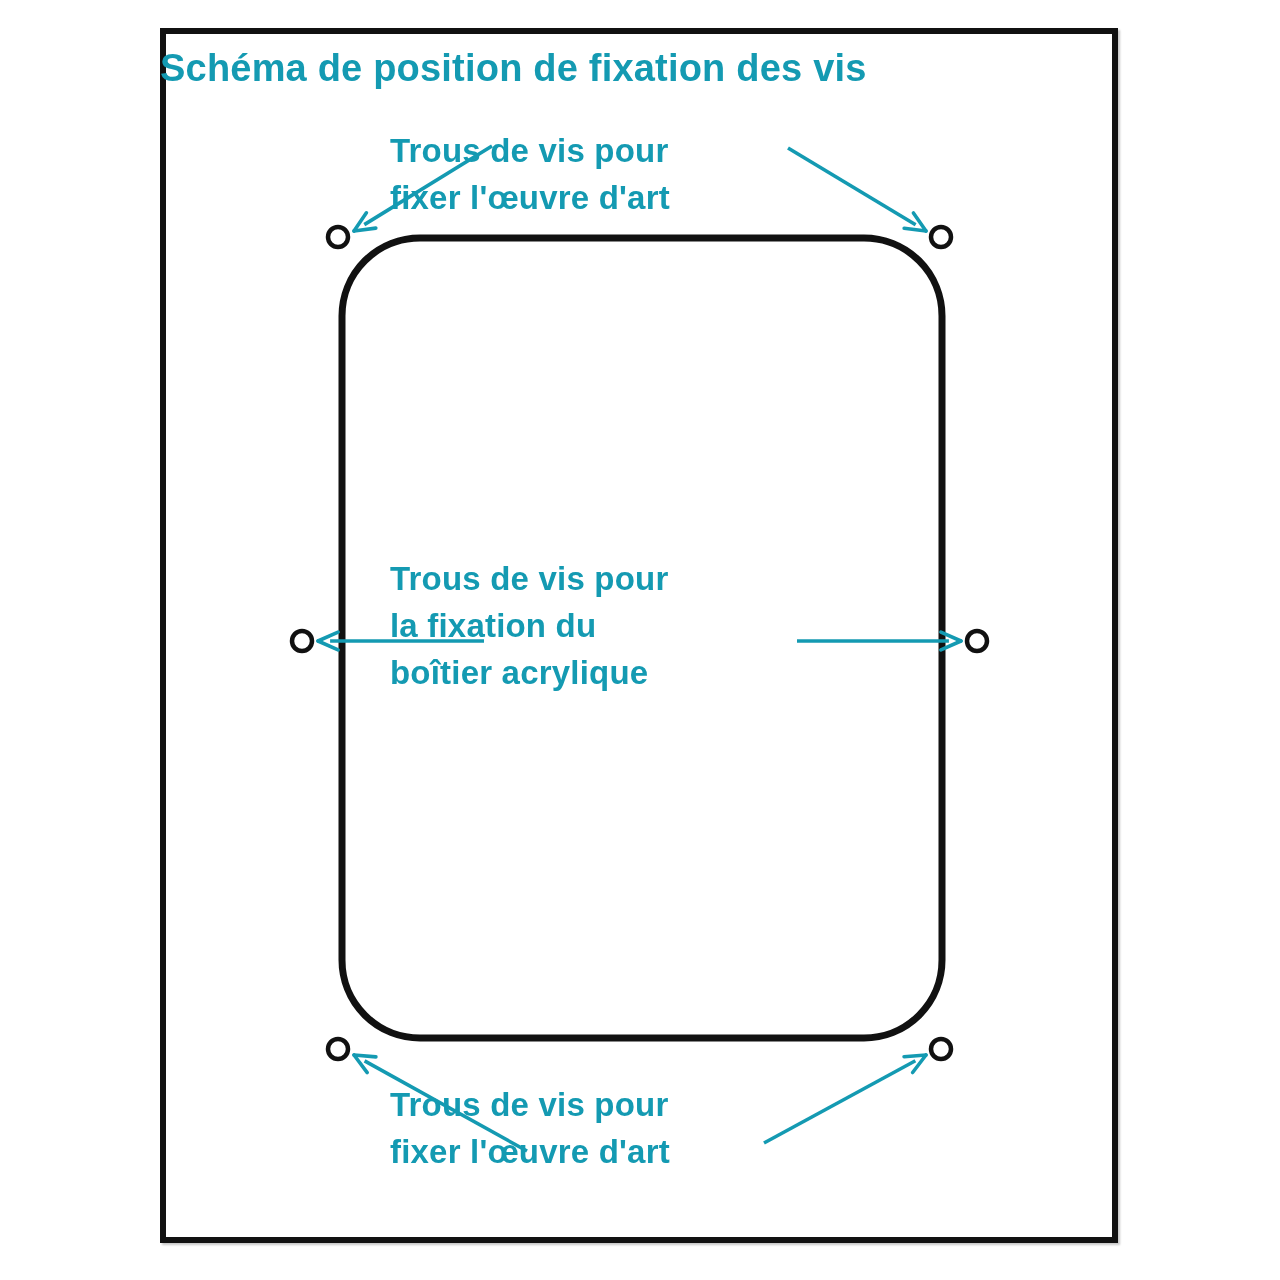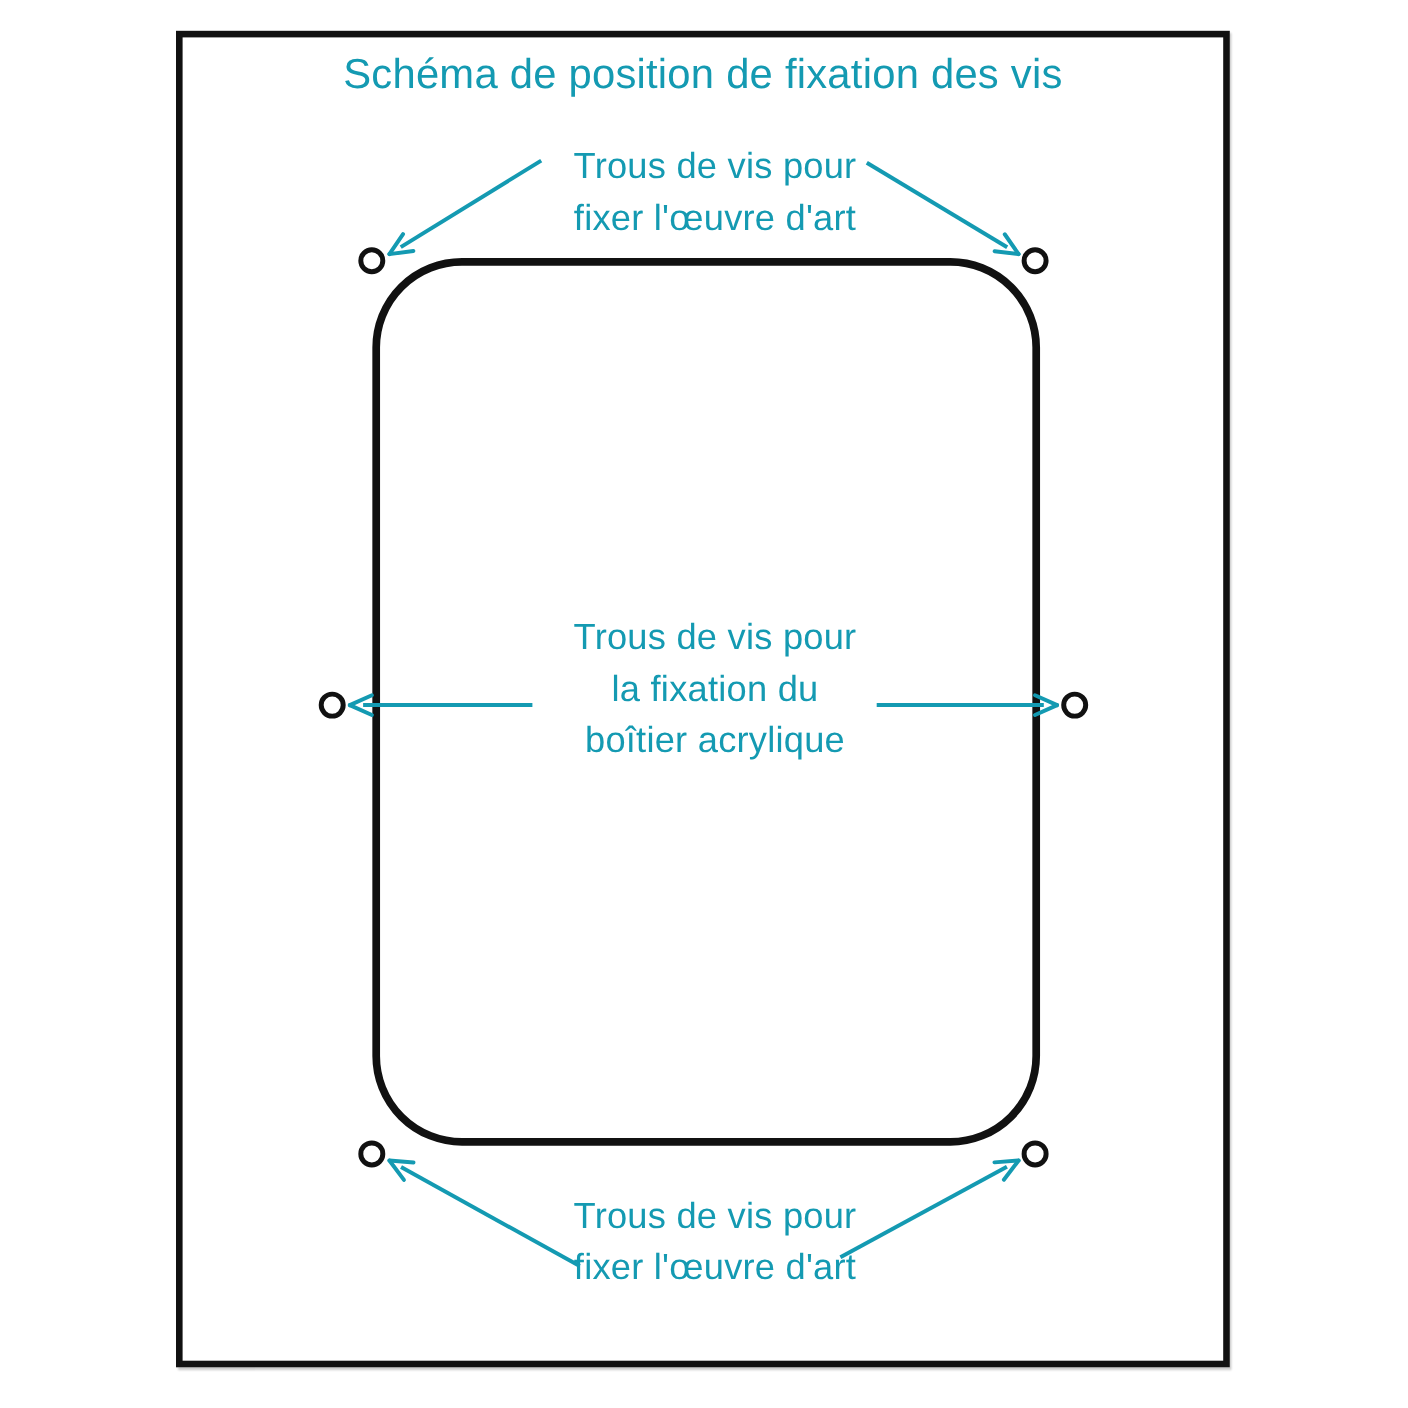--- a/index.html
+++ b/index.html
@@ -30,22 +30,21 @@
     position: absolute;
     left: 0;
     top: 0;
     width: 1280px;
     height: 1280px;
     pointer-events: none;
   }
   .label {
     position: absolute;
     color: #149AB2;
-    font-weight: normal;
-    text-align: center;
+    font-weight: bold;
     line-height: 1.42;
     white-space: pre-line;
     letter-spacing: 0.2px;
   }
   #page-title {
     left: 160px;
     top: 46px;
     width: 958px;
     font-size: 38px;
     line-height: 1.2;

